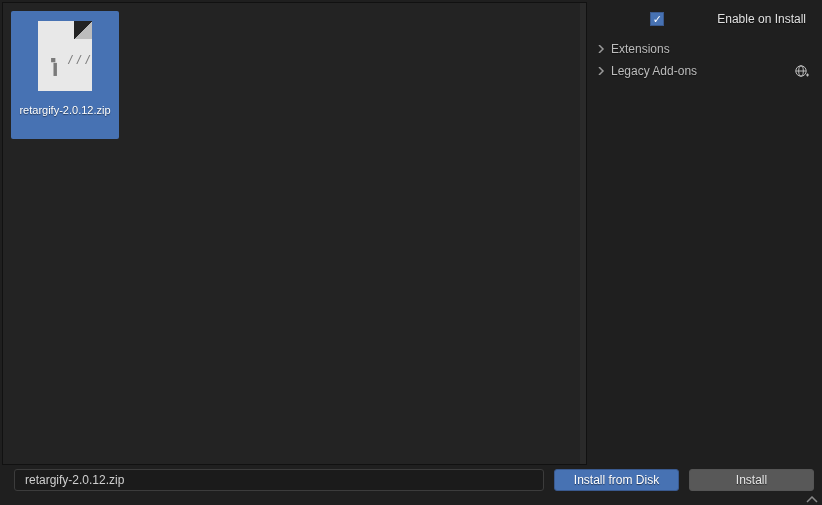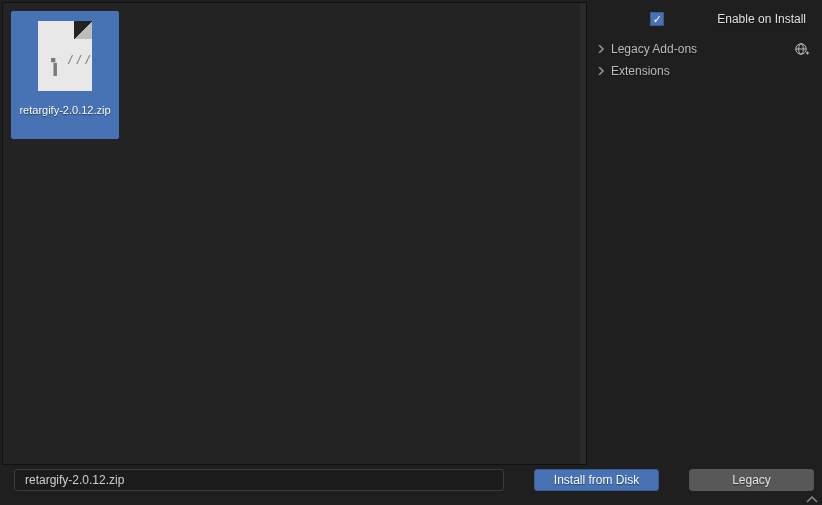--- a/index.html
+++ b/index.html
@@ -172,21 +172,20 @@
     background: #585858;
     color: #e6e6e6;
     font-size: 12px;
     padding: 0 14px;
     display: flex;
     align-items: center;
     justify-content: center;
     cursor: pointer;
     min-width: 125px;
     text-shadow: 0 1px 1px rgba(0,0,0,0.5);
-    margin-left: 20px;
   }
   .btn.primary {
     background: #4772b3;
     border-color: #3a5a8f;
     color: #fff;
   }
   .corner-chev {
     position: absolute;
     right: 4px; bottom: 2px;
     width: 12px; height: 10px;
@@ -209,54 +208,54 @@
         <div class="file-label">retargify-2.0.12.zip</div>
       </div>
     </div>
     <div class="scroll-hint"></div>
   </div>
 
   <div class="side-panel">
     <div class="enable-row">
       <div class="checkbox">✓</div>
       <span class="enable-label">Enable on Install</span>
+    </div>
+
+    <div class="tree-item">
+      <span class="chev">
+        <svg viewBox="0 0 8 8" width="8" height="8">
+            <path d="M2 0 L6 4 L2 8" fill="none" stroke="#9a9a9a" stroke-width="1.5"></path>
+          </svg>
+      </span>
+      <span class="tree-label">Extensions</span>
     </div>
 
     <div class="tree-item">
       <span class="chev">
         <svg viewBox="0 0 8 8" width="8" height="8">
             <path d="M2 0 L6 4 L2 8" fill="none" stroke="#9a9a9a" stroke-width="1.5"></path>
           </svg>
       </span>
       <span class="tree-label">Legacy Add-ons</span>
       <span class="globe-icon">
         <svg viewBox="0 0 16 16" width="16" height="16">
           <circle cx="7" cy="8" r="5.2" fill="none" stroke="#bcbcbc" stroke-width="1"></circle>
           <ellipse cx="7" cy="8" rx="2.3" ry="5.2" fill="none" stroke="#bcbcbc" stroke-width="1"></ellipse>
           <line x1="1.8" y1="8" x2="12.2" y2="8" stroke="#bcbcbc" stroke-width="1"></line>
           <path d="M12 12 L15 12 M13.5 10.5 L13.5 13.5" stroke="#bcbcbc" stroke-width="1.2"></path>
         </svg>
       </span>
     </div>
-
-    <div class="tree-item">
-      <span class="chev">
-        <svg viewBox="0 0 8 8" width="8" height="8">
-            <path d="M2 0 L6 4 L2 8" fill="none" stroke="#9a9a9a" stroke-width="1.5"></path>
-          </svg>
-      </span>
-      <span class="tree-label">Extensions</span>
-    </div>
   </div>
 
 </div>
 
 <div class="bottom-bar">
   <input class="filename-input" type="text" value="retargify-2.0.12.zip" style="">
   <div class="btn primary">Install from Disk</div>
-  <div class="btn">Legacy</div>
+  <div class="btn">Install</div>
 </div>
 
 <div class="corner-chev">
   <svg viewBox="0 0 12 8" width="12" height="8">
       <path d="M1 6 L6 1 L11 6" fill="none" stroke="#888" stroke-width="1.5"></path>
     </svg>
 </div>
 
 </body></html>

